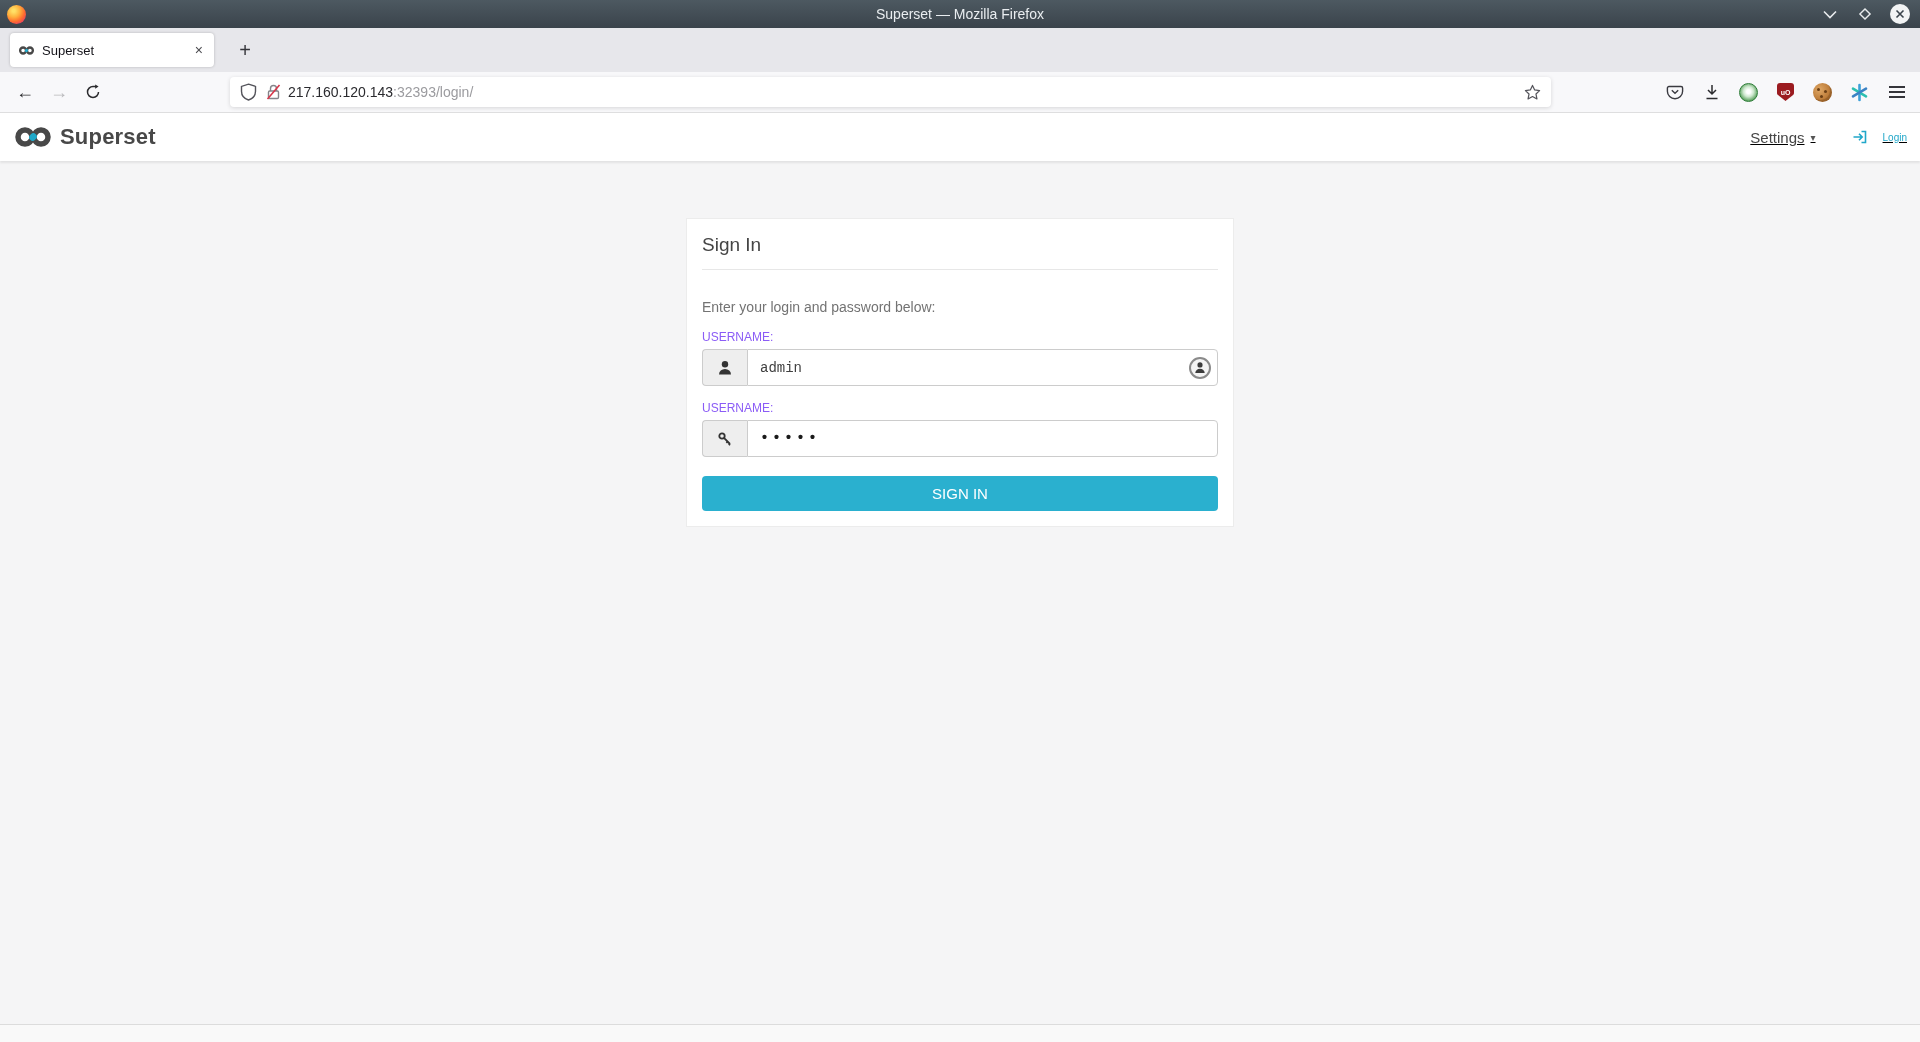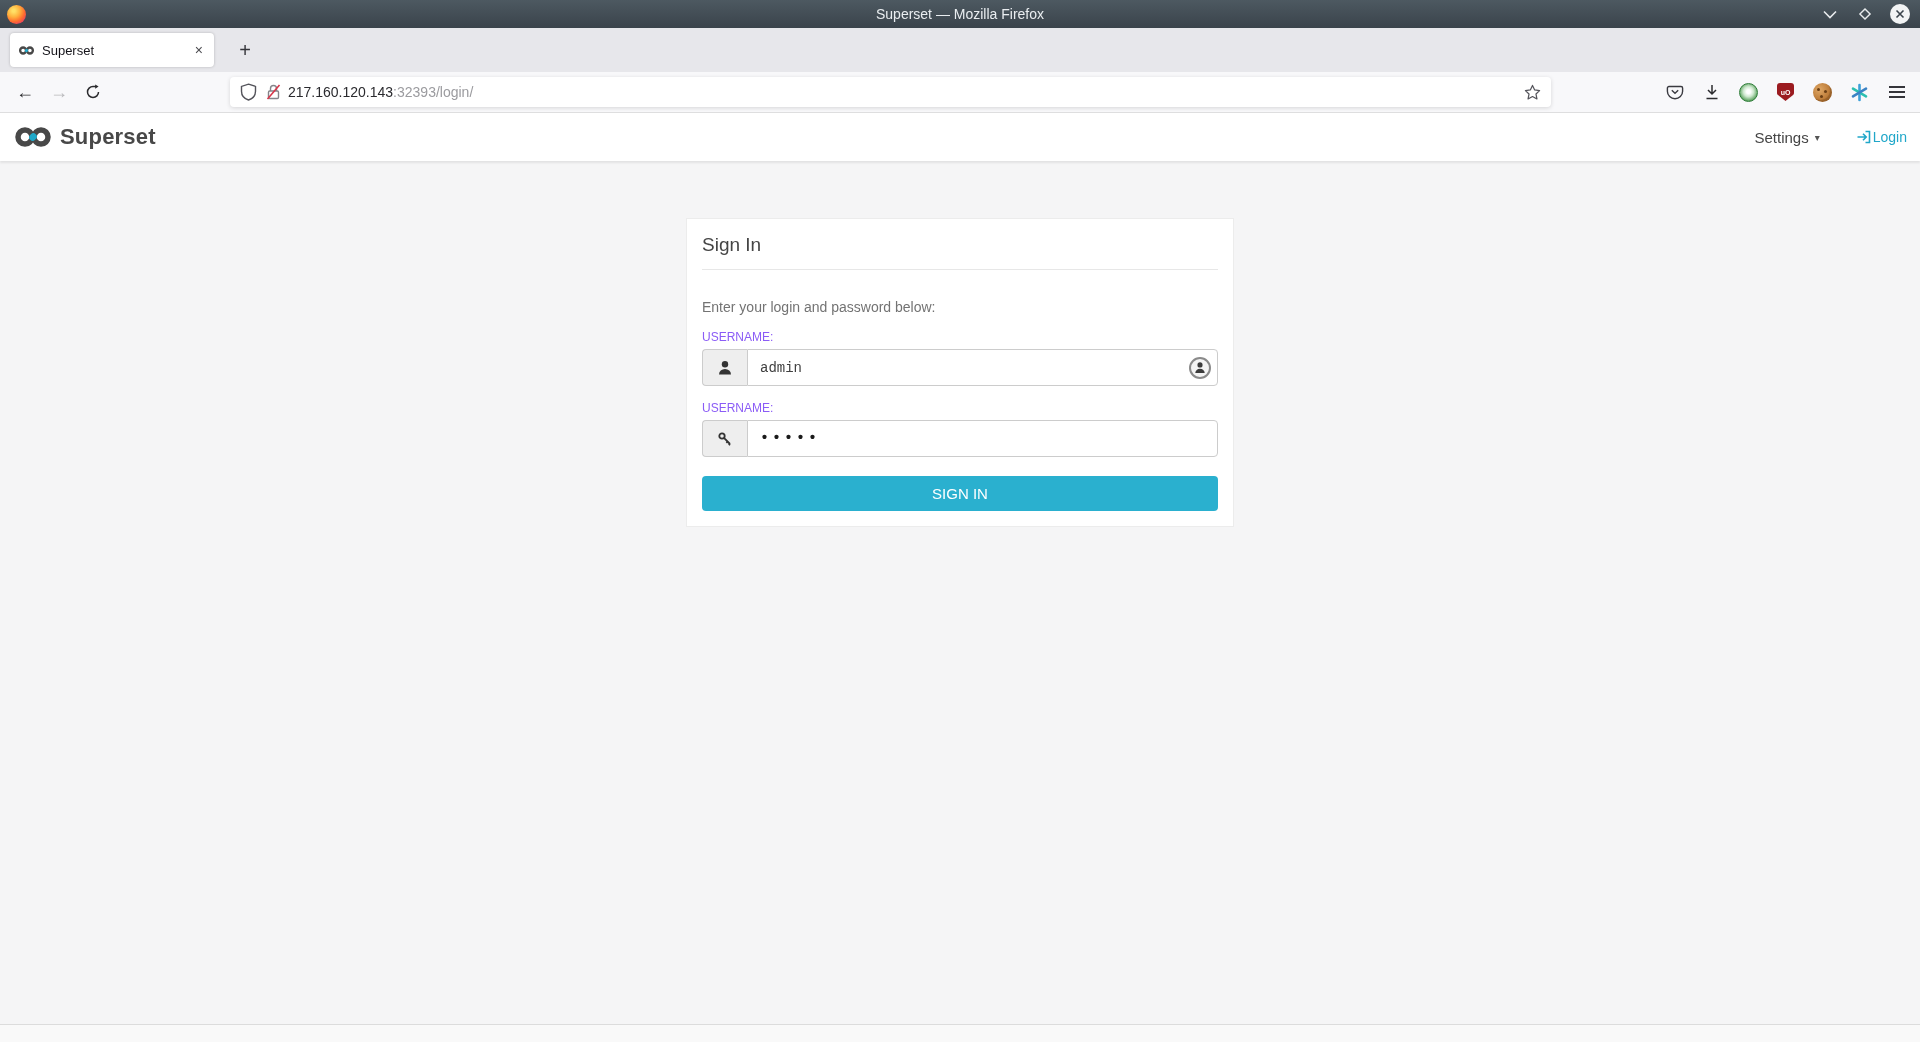--- a/index.html
+++ b/index.html
@@ -43,24 +43,24 @@
                 box-shadow:inset -2px -2px 0 rgba(0,0,0,.15); position:relative; }
   .ext-cookie:before { content:""; position:absolute; left:4px; top:5px; width:3px; height:3px; border-radius:50%; background:#6b3f15; box-shadow:7px 2px 0 #6b3f15, 3px 7px 0 #6b3f15; }
   .hamburger { display:flex; flex-direction:column; gap:3px; }
   .hamburger span { width:16px; height:2px; background:#35353a; }
 
   
   .viewport { flex:1; display:flex; flex-direction:column; background:#f5f5f6; }
   .site-header { height:48px; background:#ffffff; box-shadow:0 2px 2px rgba(0,0,0,.08); display:flex; align-items:center; padding:0 13px; flex:0 0 auto; position:relative; z-index:1; }
   .brand { display:flex; align-items:center; gap:7px; }
   .brand-name { font-size:22px; font-weight:bold; color:#484848; letter-spacing:.2px; }
-  .header-right { margin-left:auto; display:flex; align-items:center; }
+  .header-right { margin-left:auto; display:flex; align-items:center;text-decoration:underline; }
   .settings { display:flex; align-items:center; gap:6px; font-size:15px; color:#454545; }
   .settings .caret { font-size:10px; color:#555; }
-  .login-link { display:flex; align-items:center; gap:1px; margin-left:36px; font-size:14px; color:#20a7c9; }
+  .login-link { display:flex; align-items:center; gap:15px; margin-left:36px; font-size:10px; color:#20a7c9; }
 
   .content { flex:1; position:relative; }
   .card { width:548px; margin:57px auto 0; background:#ffffff; border:1px solid #ececec; }
   .card-head { padding:15px 15px 0; }
   .card-title { font-size:19px; font-weight:400; color:#454545; padding-bottom:13px; border-bottom:1px solid #e7e7e7; }
   .card-body { padding:0 15px 15px; }
   .instructions { margin-top:29px; font-size:14px; color:#737373; }
   .field-label { display:block; margin-top:15px; font-size:12px; color:#8b5cf6; }
   .input-group { display:flex; margin-top:5px; position:relative; height:37px; }
   .addon { width:45px; background:#eeeeee; border:1px solid #cccccc; border-right:none; border-radius:4px 0 0 4px; display:flex; align-items:center; justify-content:center; }

